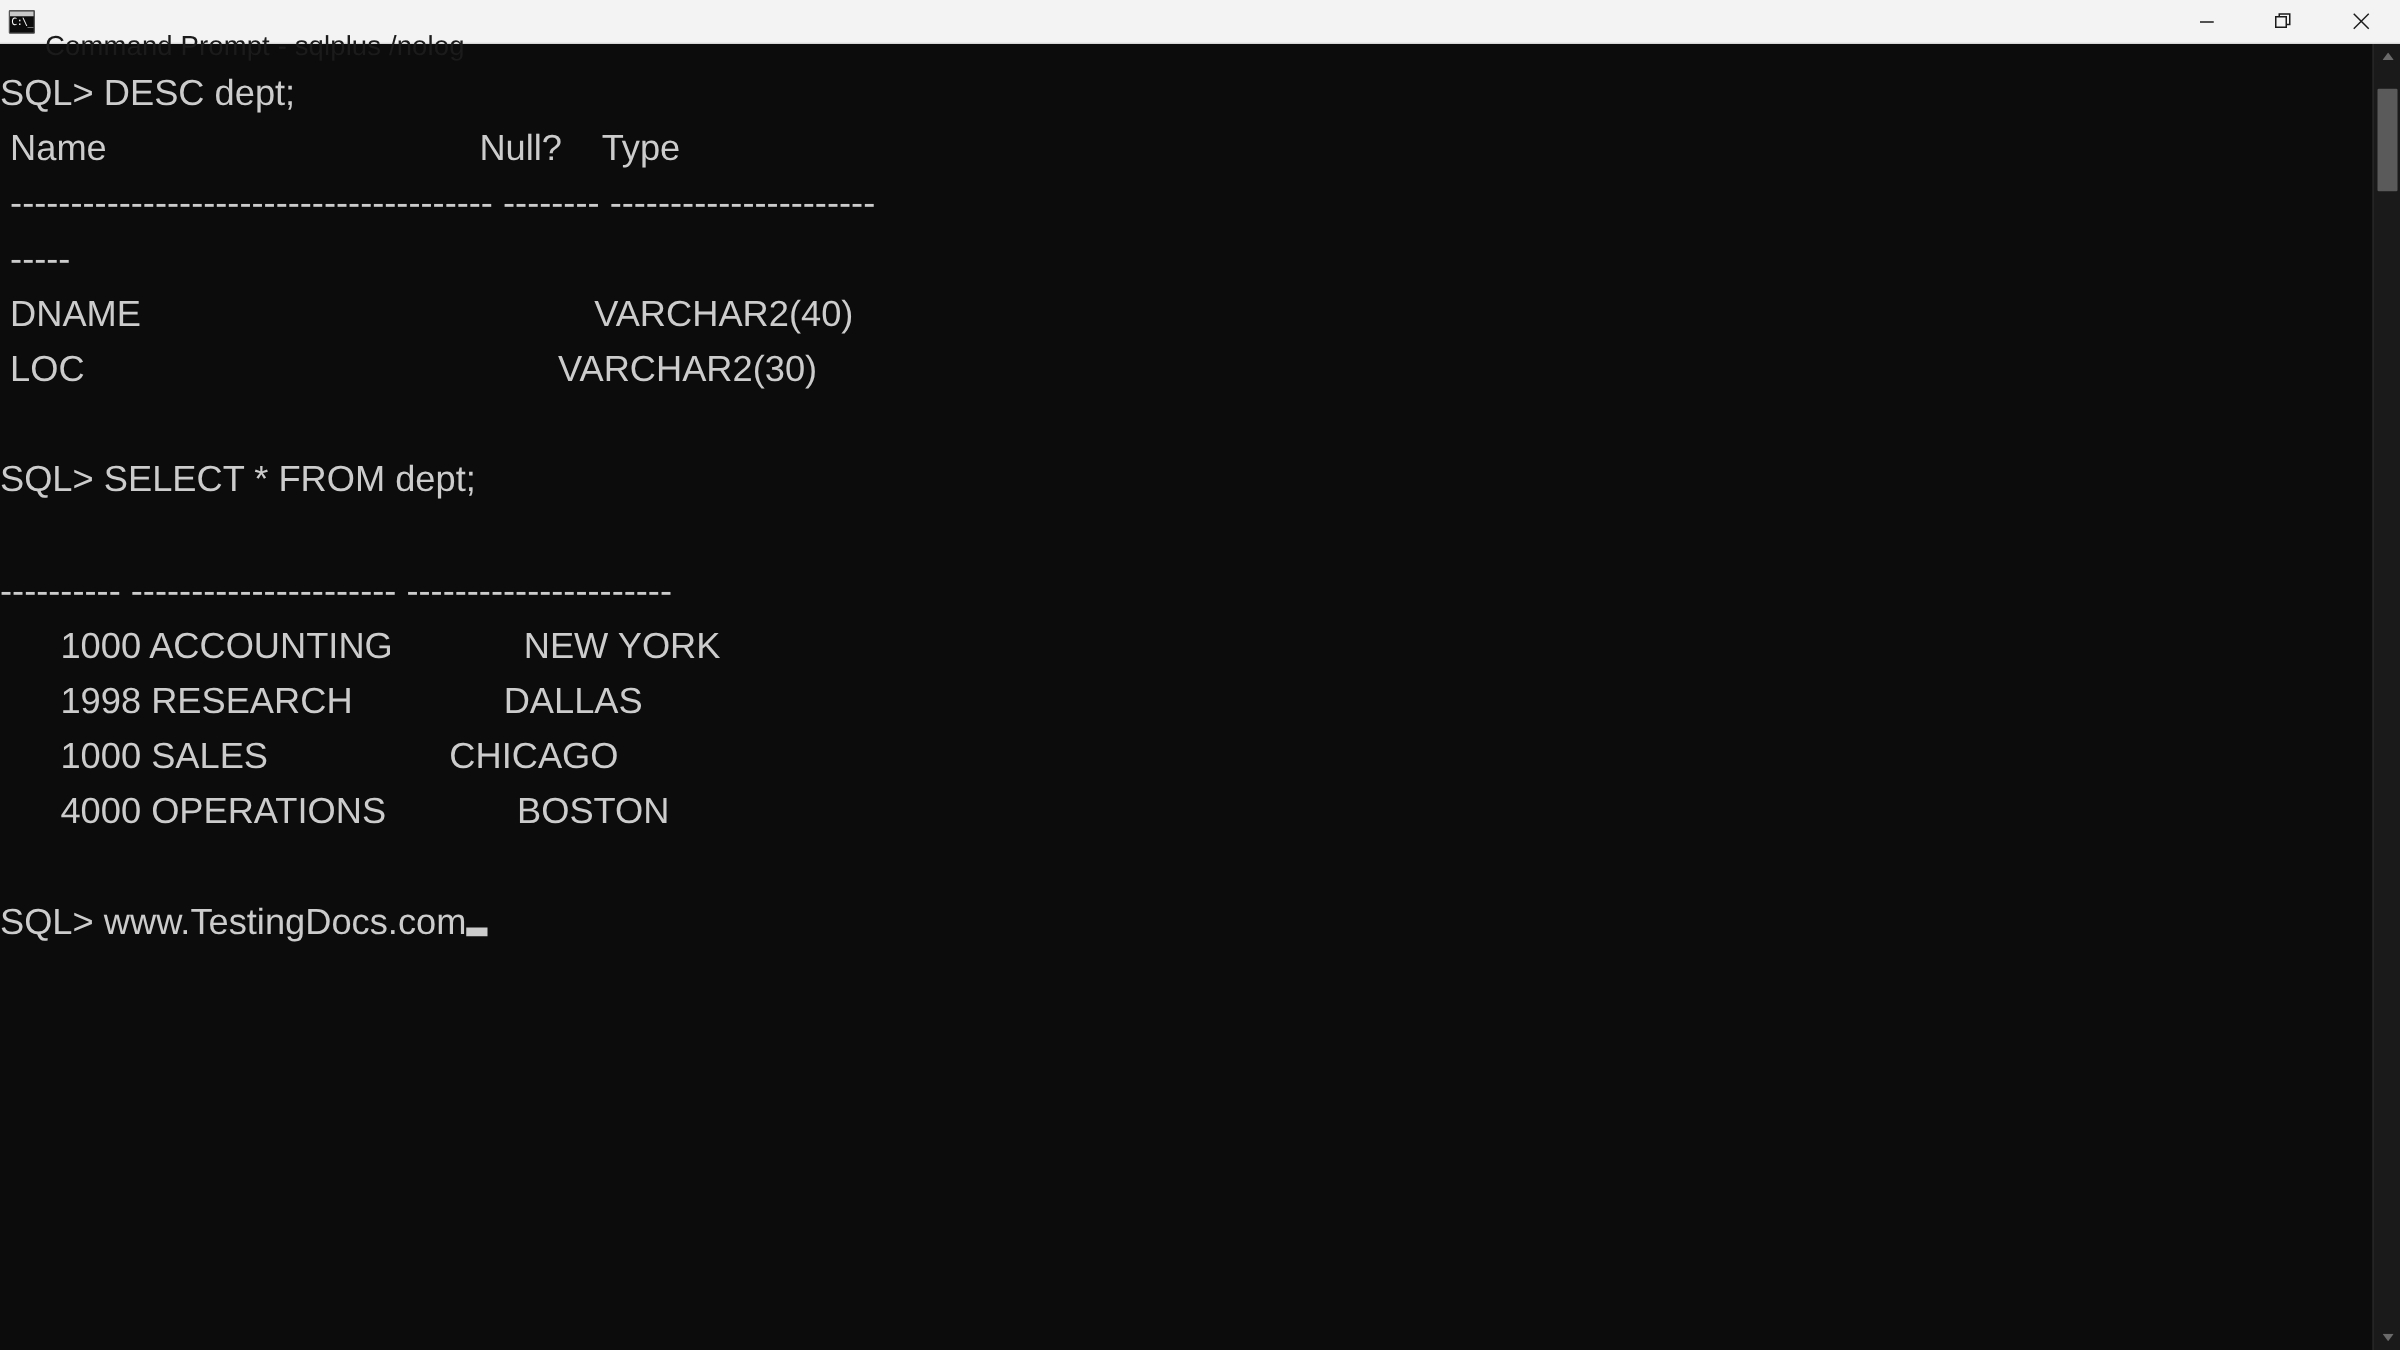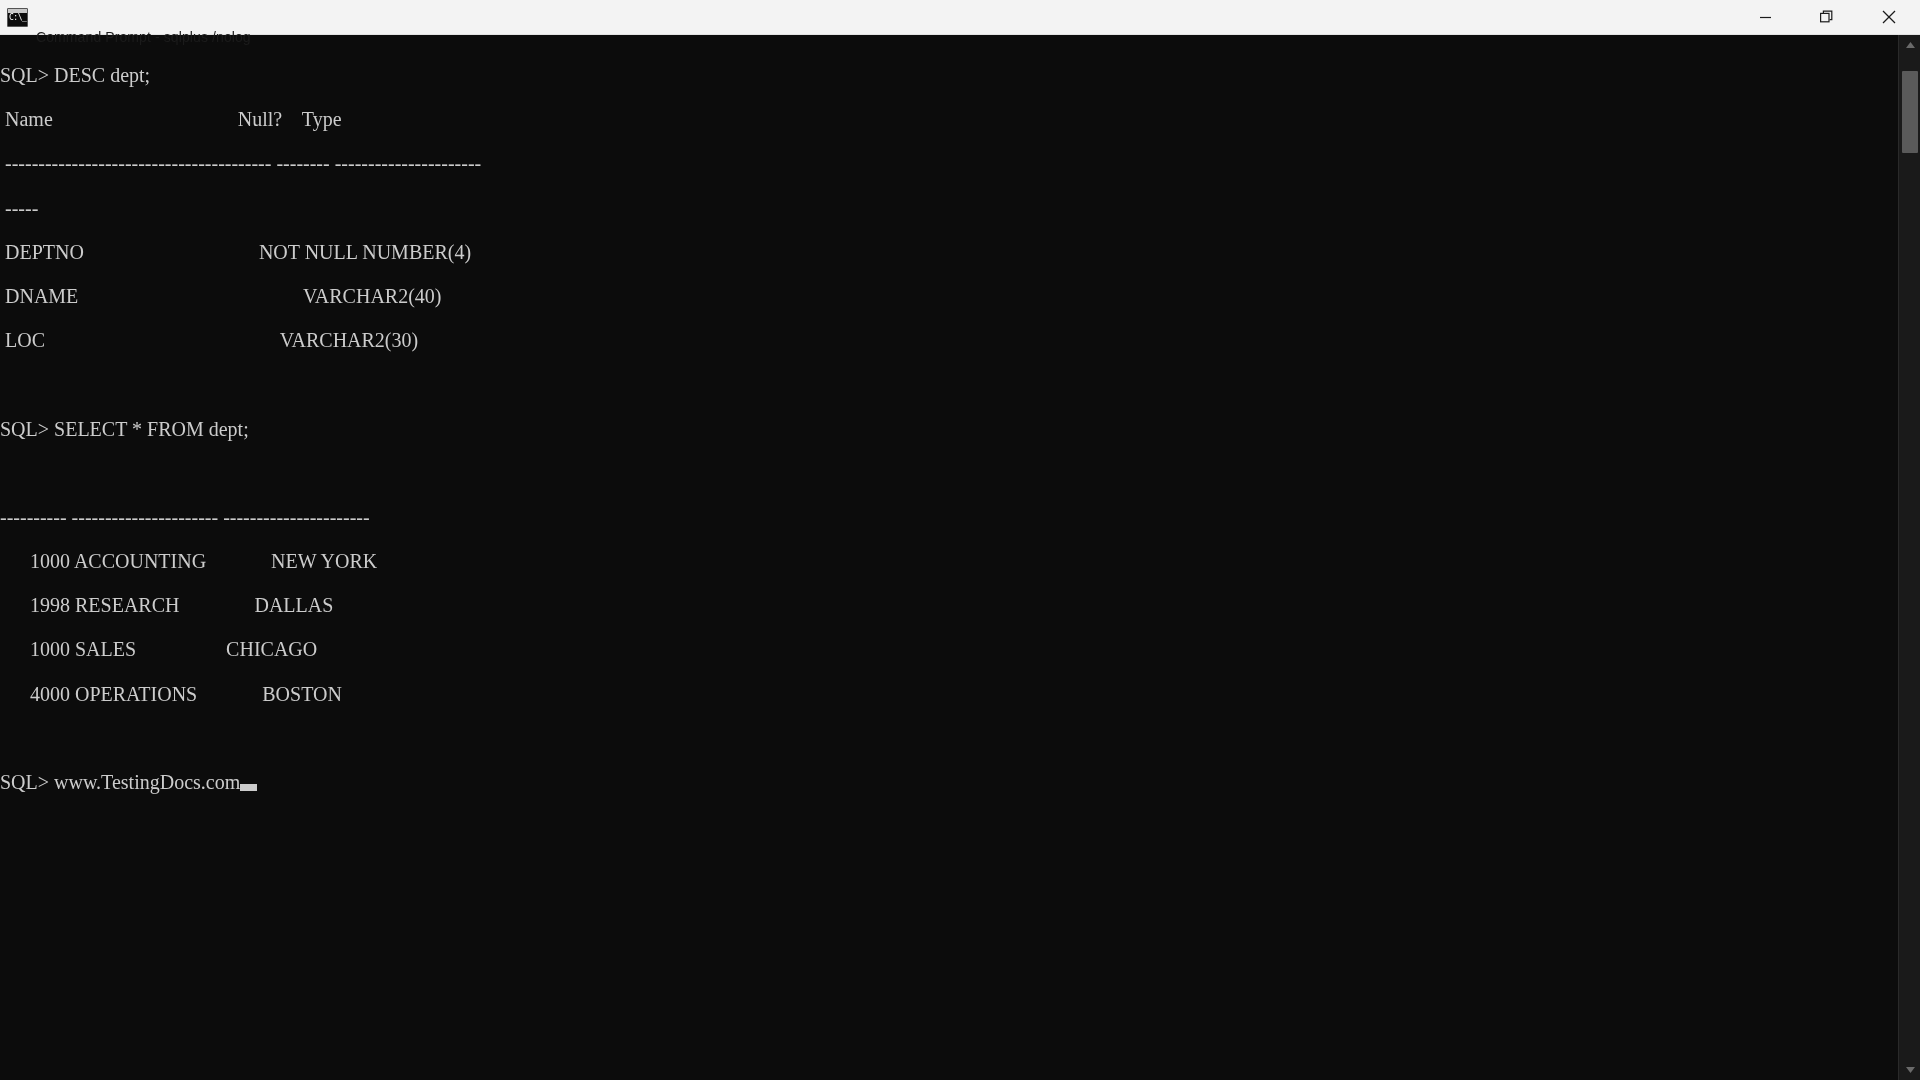--- a/index.html
+++ b/index.html
@@ -66,21 +66,21 @@
     left: 1px;
     top: 4px;
     font-family: "DejaVu Sans Mono", monospace;
     font-size: 8px;
     line-height: 10px;
     color: #ffffff;
     letter-spacing: -0.5px;
   }
   .title-text {
     font-family: "Liberation Sans", sans-serif;
-    font-size: 14px;
+    font-size: 22px;
     color: #1b1b1b;
     white-space: nowrap;
     letter-spacing: 0.1px;
     margin-top: 40px;
   }
   .title-controls {
     display: flex;
     height: 34px;
     flex: 0 0 auto;
   }
@@ -104,22 +104,22 @@
     position: absolute;
     left: 0;
     top: 0;
     right: 22px;
     bottom: 0;
     padding: 18px 0 0 0;
     box-sizing: border-box;
     overflow: hidden;
   }
   .term-line {
-    font-family: Liberation Serif, serif;
-    font-size: 20px;
+    font-family: Liberation Sans, sans-serif;
+    font-size: 29px;
     line-height: 44.2px;
     color: #cccccc;
     white-space: pre;
     letter-spacing: 0px;
     height: 44.2px;
   }
   .term-line.blank { color: transparent; }
   .cursor {
     display: inline-block;
     width: 17px;
@@ -192,21 +192,20 @@
       </div>
     </div>
   </div>
 
   <div class="terminal-area">
     <div class="terminal">
       <div class="term-line">SQL&gt; DESC dept;</div>
       <div class="term-line"> Name                                     Null?    Type</div>
       <div class="term-line"> ---------------------------------------- -------- ----------------------</div>
       <div class="term-line"> -----</div>
-      <div class="term-line"> DEPTNO                                   NOT NULL NUMBER(4)</div>
       <div class="term-line"> DNAME                                             VARCHAR2(40)</div>
       <div class="term-line"> LOC                                               VARCHAR2(30)</div>
       <div class="term-line blank"> </div>
       <div class="term-line">SQL&gt; SELECT * FROM dept;</div>
       <div class="term-line blank"> </div>
       <div class="term-line">---------- ---------------------- ----------------------</div>
       <div class="term-line">      1000 ACCOUNTING             NEW YORK</div>
       <div class="term-line">      1998 RESEARCH               DALLAS</div>
       <div class="term-line">      1000 SALES                  CHICAGO</div>
       <div class="term-line">      4000 OPERATIONS             BOSTON</div>

